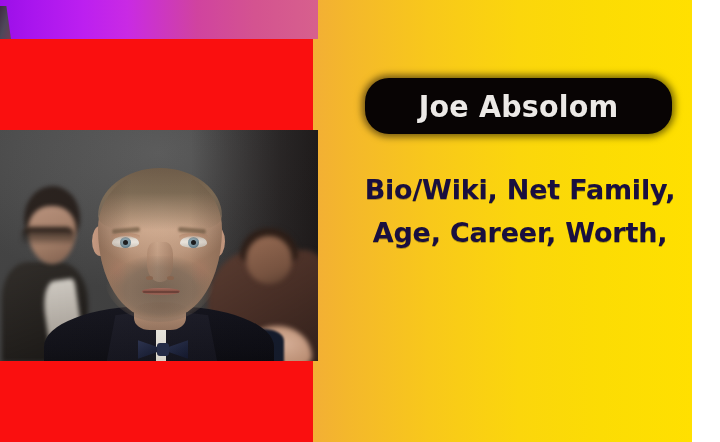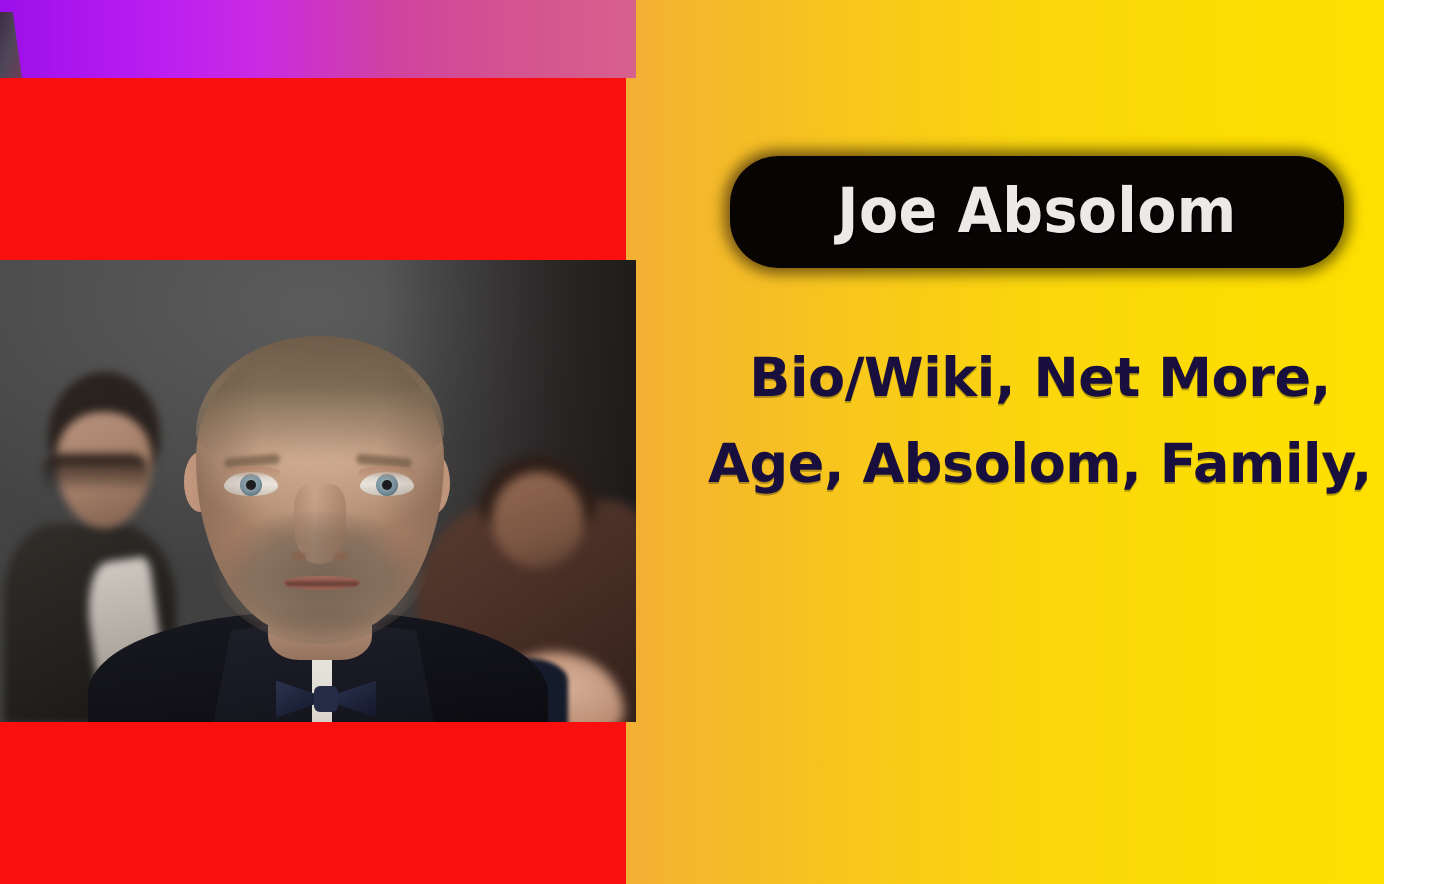--- a/index.html
+++ b/index.html
@@ -456,17 +456,17 @@
     </div>
 
     <div class="grain"></div>
   </div>
 
   <div id="title-plate">
     <span id="title-text">Joe Absolom</span>
   </div>
 
   <div id="subtitle">
-    <span class="line">Bio/Wiki, Net More,</span>
-    <span class="line">Age, Absolom, Family,</span>
+    <span class="line">Bio/Wiki, Net Family,</span>
+    <span class="line">Age, Career, Worth,</span>
   </div>
 
 </div>
 
 </body></html>

